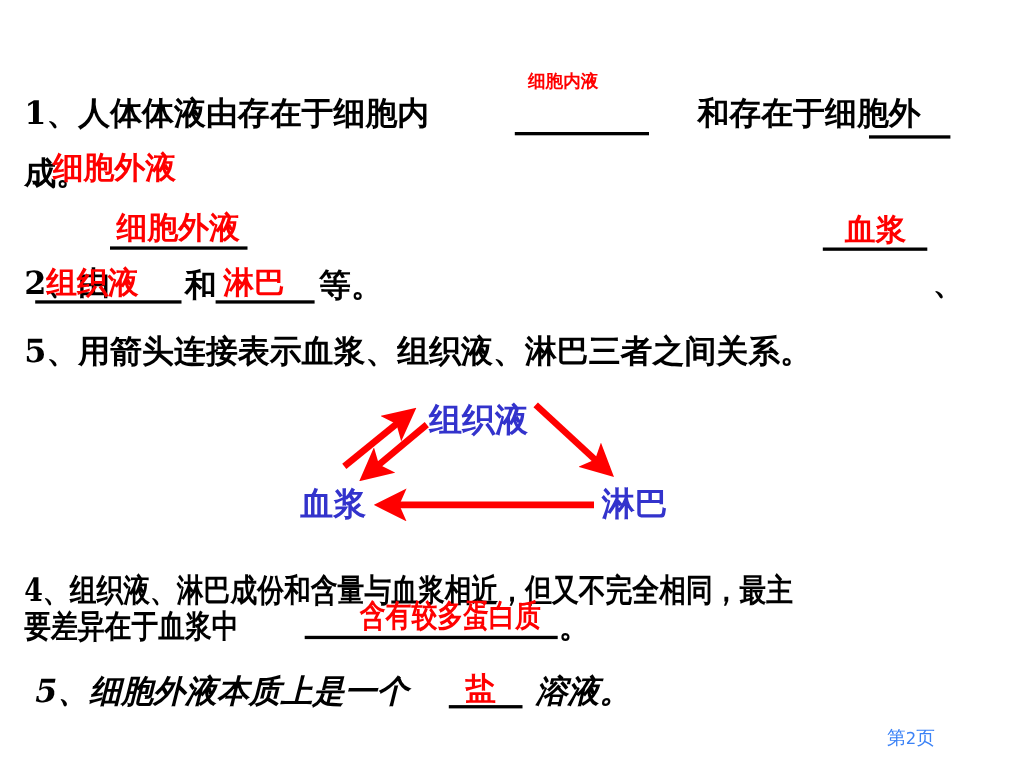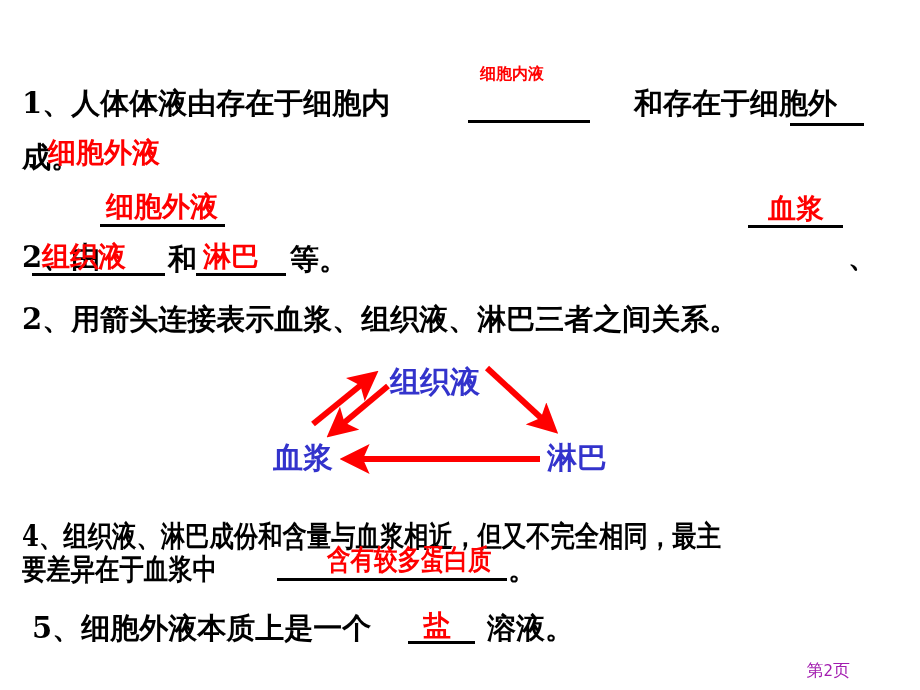--- a/index.html
+++ b/index.html
@@ -61,21 +61,21 @@
   .q2u3   { left: 32px;  top: 273px; width: 133px; }
   .q2u4   { left: 196px; top: 273px; width: 90px; }
 
   .q3l1   { left: 22px;  top: 300px; font-size: 29px; }
 
   .q4l1   { left: 22px;  top: 517px; font-size: 29px; }
   .q4l2   { left: 22px;  top: 550px; font-size: 29px; }
   .q4r1   { left: 327px; top: 541px; font-size: 28px; }
   .q4u1   { left: 277px; top: 578px; width: 230px; }
 
-  .q5l1   { left: 32px;  top: 609px; font-size: 29px; }
+  .q5l1   { left: 32px;  top: 609px; font-size: 29px; font-style: italic; }
   .q5r1   { left: 423px; top: 607px; font-size: 28px; }
   .q5u1   { left: 408px; top: 641px; width: 67px; }
 
   .node {
     position: absolute;
     font-size: 30px;
     color: #3333CC;
     font-weight: bold;
     white-space: nowrap;
   }
@@ -87,21 +87,21 @@
     position: absolute;
     left: 0; top: 0;
     width: 920px; height: 690px;
     pointer-events: none;
   }
   .footer {
     position: absolute;
     right: 14px;
     bottom: 8px;
     font-size: 17px;
-    color: #a21caf;
+    color: #3b82f6;
     font-family: "DejaVu Sans", "Liberation Sans", sans-serif;
     white-space: nowrap;
   }
   .footer .pg { font-size: 15px; }
 </style>
 </head>
 <body>
 
 <div id="slide">
 
@@ -119,21 +119,21 @@
   <div class="rule q2u2"></div>
   <div class="blk q2l2" style="left:168px;">和</div>
   <div class="blk q2l2" style="left:290px;">等。</div>
   <div class="rule q2u3"></div>
   <div class="rule q2u4"></div>
   <div class="red q2r1">细胞外液</div>
   <div class="red q2r2">血浆</div>
   <div class="red q2r3">组织液</div>
   <div class="red q2r4">淋巴</div>
 
-  <div class="blk q3l1">2、用箭头连接表示血浆、组织液、淋巴三者之间关系。</div>
+  <div class="blk q3l1">5、用箭头连接表示血浆、组织液、淋巴三者之间关系。</div>
 
   <div class="node node-tissue">组织液</div>
   <div class="node node-plasma">血浆</div>
   <div class="node node-lymph">淋巴</div>
 
   <svg id="arrows" viewBox="0 0 920 690">
     <defs>
       <marker id="ah" markerWidth="5" markerHeight="5" refX="3.6" refY="2.5" orient="auto" markerUnits="strokeWidth">
         <path d="M0,0 L5,2.5 L0,5 L1.1,2.5 z" fill="#FF0000"></path>
       </marker>

